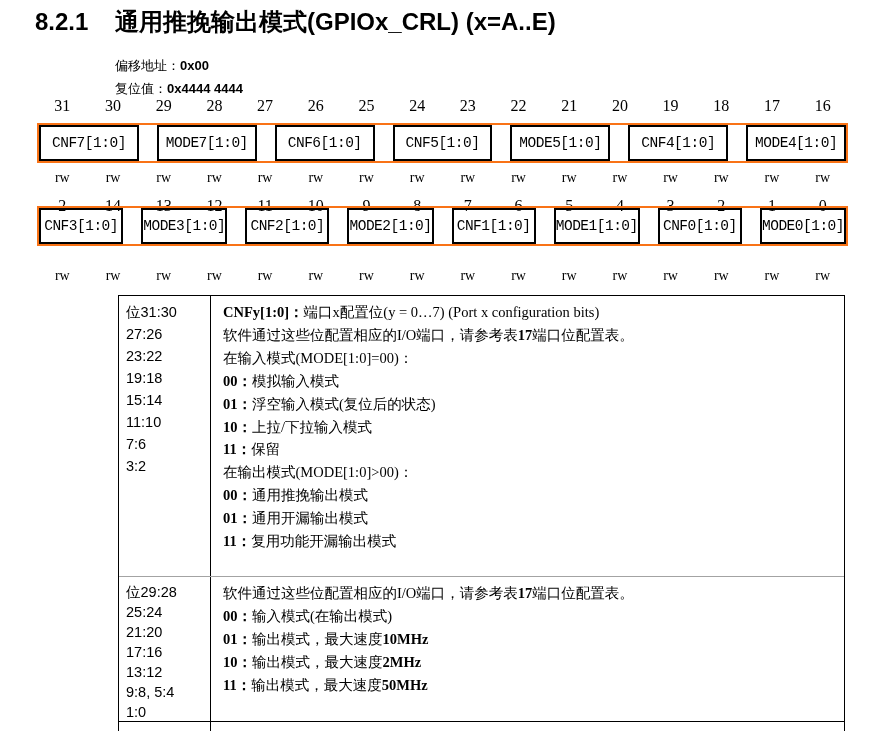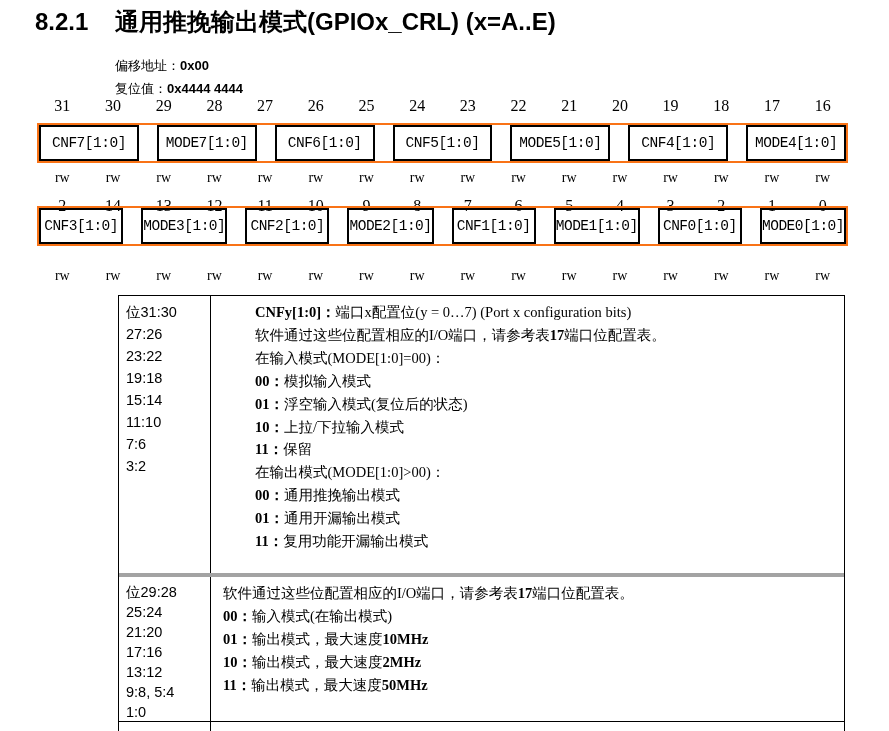--- a/index.html
+++ b/index.html
@@ -25,21 +25,21 @@
   
   .regrow { left: 37px; width: 811px; height: 40px; display: flex;
     border: 2px solid #f97316; column-gap: 18px; justify-content: space-between; }
   .regcell { flex: 1; border: 2px solid #000; display: flex; align-items: center;
     justify-content: center; font-family: "Liberation Mono", monospace;
     font-size: 14.5px; letter-spacing: -0.5px; white-space: nowrap; }
 
   
   .desc { top: 295px; left: 118px; width: 727px; height: 427px; border: 1px solid #000; }
   .desc-row { display: flex; width: 100%; }
-  .desc-row.first { height: 281px; border-bottom: 4px solid #a3a3a3; gap: 32px; }
+  .desc-row.first { height: 281px; border-bottom: 1px solid #a3a3a3; }
   .desc-row.second { height: 144px; }
   .desc-bits { width: 92px; border-right: 1px solid #000; padding: 5px 2px 0 7px;
     font-size: 14.5px; }
   .desc-row.first .desc-bits { line-height: 22px; }
   .desc-row.second .desc-bits { line-height: 20px; }
   .desc-body { flex: 1; padding: 5px 4px 0 12px; font-size: 14.5px; font-family: Liberation Serif, serif; }
   .desc-row.first .desc-body { line-height: 22.9px; }
   .desc-row.second .desc-body { line-height: 23px; }
   .bold { font-weight: bold; }
 

